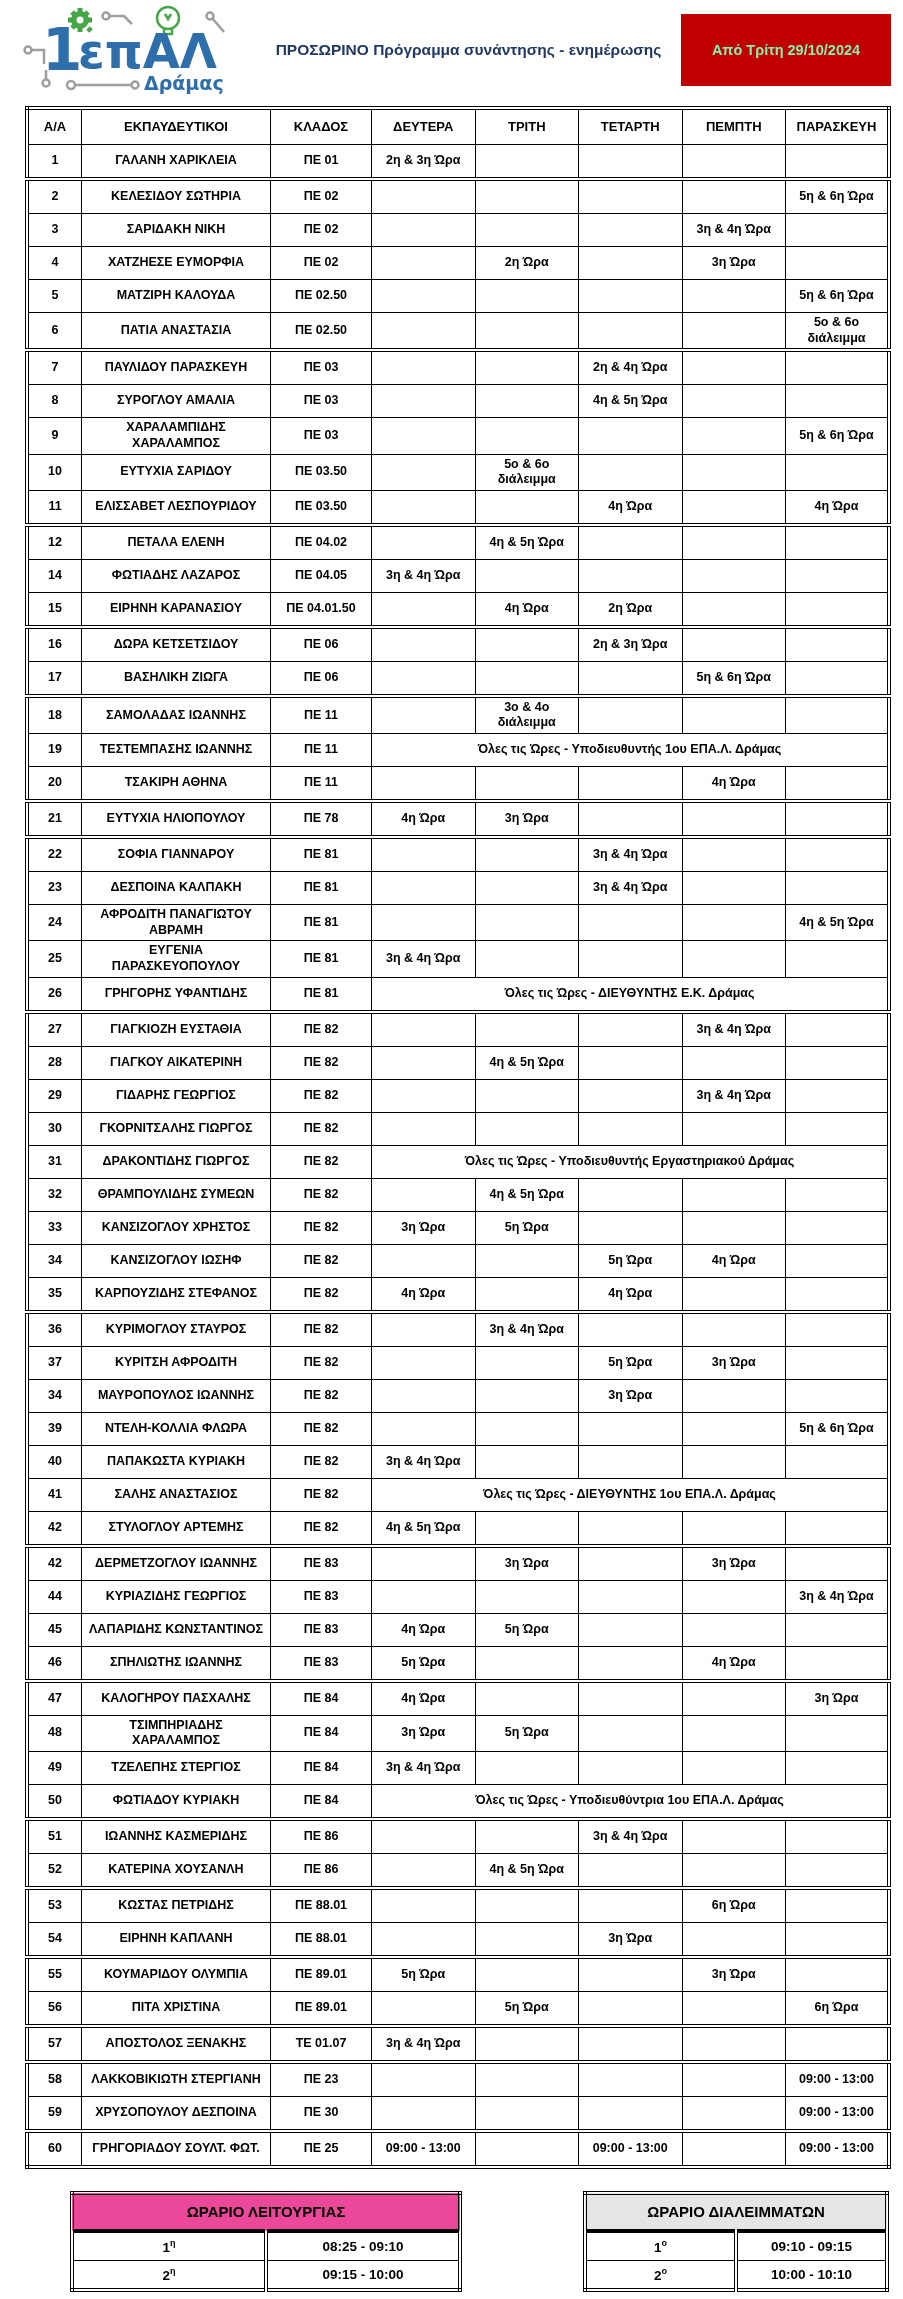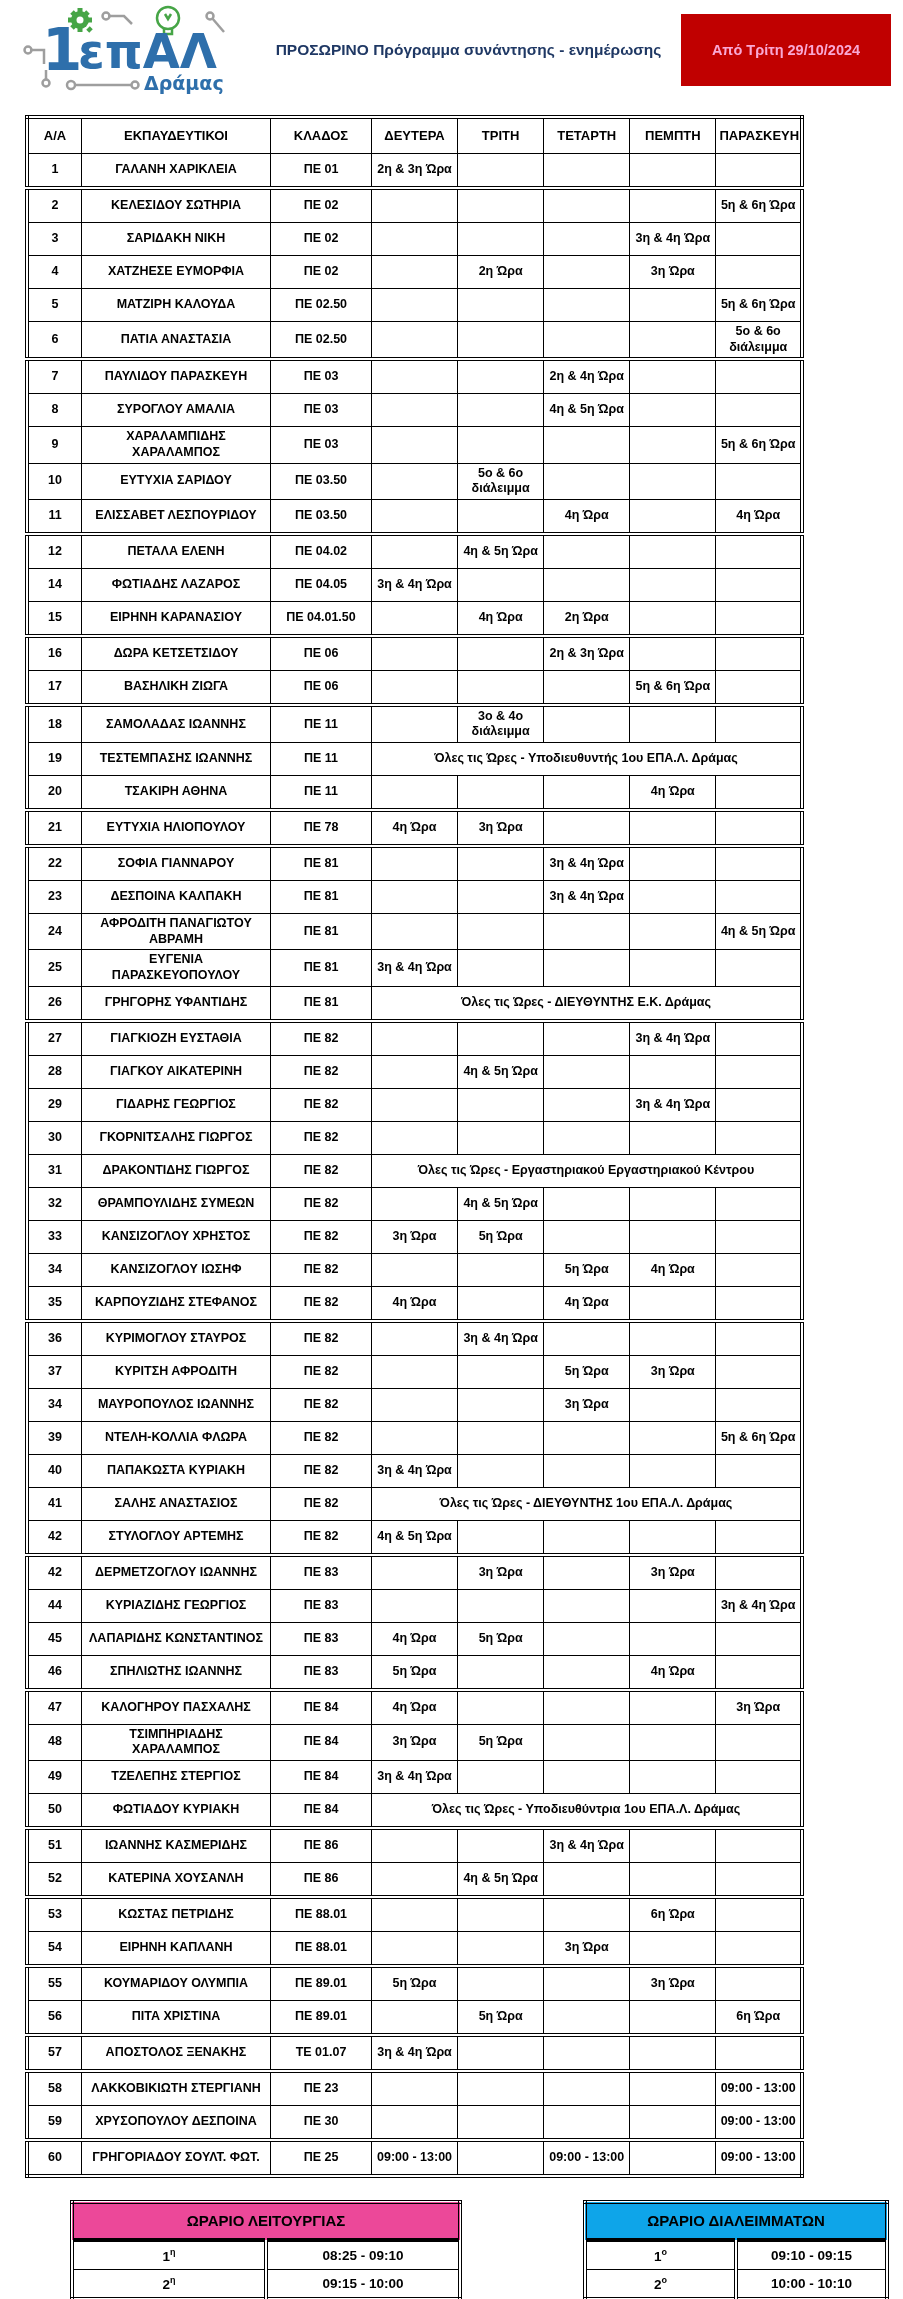--- a/index.html
+++ b/index.html
@@ -27,34 +27,34 @@
     font-size:15.5px;
     line-height:1.55;
     padding:0 8px;
   }
   .doc-title .uline{}
   .date-badge{
     flex:0 0 auto;
     width:210px;
     height:72px;
     background:#c00000;
-    color:#f9a8d4;
+    color:#86efac;
     font-weight:bold;
     font-size:14.5px;
     display:flex;
     align-items:center;
     justify-content:center;
     text-align:center;
   }
   
   table.main{
     border-collapse:collapse;
     table-layout:fixed;
-    width:779px;
-    margin:17px 0 0 25px;
+    width:866px;
+    margin:8px 0 0 25px;
     border:4px double #000;
   }
   table.main th, table.main td{
     border:1px solid #000;
     font-size:12.5px;
     font-weight:bold;
     text-align:center;
     vertical-align:middle;
     padding:2px 3px;
     white-space:pre-line;
@@ -94,21 +94,21 @@
     font-size:13.5px;
     text-align:center;
     height:25px;
   }
   table.small td.lbl{border-right:4px double #000;}
   table.small sup{font-size:9px;}
   table.hours{margin-left:70px;width:392px;}
   table.hours th{background:#ec4899;}
   table.hours td.lbl{width:200px;}
   table.brks{margin-left:auto;margin-right:14px;width:306px;}
-  table.brks th{background:#0ea5e9;}
+  table.brks th{background:#e5e5e5;}
   table.brks td.lbl{width:95px;}
 </style>
 </head>
 <body>
 
 <div class="page-header">
   <div class="logo-wrap">
     <svg width="238" height="92" viewBox="0 0 238 92">
 
       <g stroke="#9e9e9e" stroke-width="2.5" fill="none">
@@ -453,21 +453,21 @@
         <td class="c-day"></td>
         <td class="c-day"></td>
         <td class="c-day"></td>
         <td class="c-day"></td>
         <td class="c-day"></td>
       </tr>
       <tr>
         <td class="c-num">31</td>
         <td class="c-name">ΔΡΑΚΟΝΤΙΔΗΣ ΓΙΩΡΓΟΣ</td>
         <td class="c-klados">ΠΕ 82</td>
-        <td class="c-span" colspan="5">Όλες τις Ώρες - Εργαστηριακού Εργαστηριακού Κέντρου</td>
+        <td class="c-span" colspan="5">Όλες τις Ώρες - Υποδιευθυντής Εργαστηριακού Δράμας</td>
       </tr>
       <tr>
         <td class="c-num">32</td>
         <td class="c-name">ΘΡΑΜΠΟΥΛΙΔΗΣ ΣΥΜΕΩΝ</td>
         <td class="c-klados">ΠΕ 82</td>
         <td class="c-day"></td>
         <td class="c-day">4η &amp; 5η Ώρα</td>
         <td class="c-day"></td>
         <td class="c-day"></td>
         <td class="c-day"></td>

